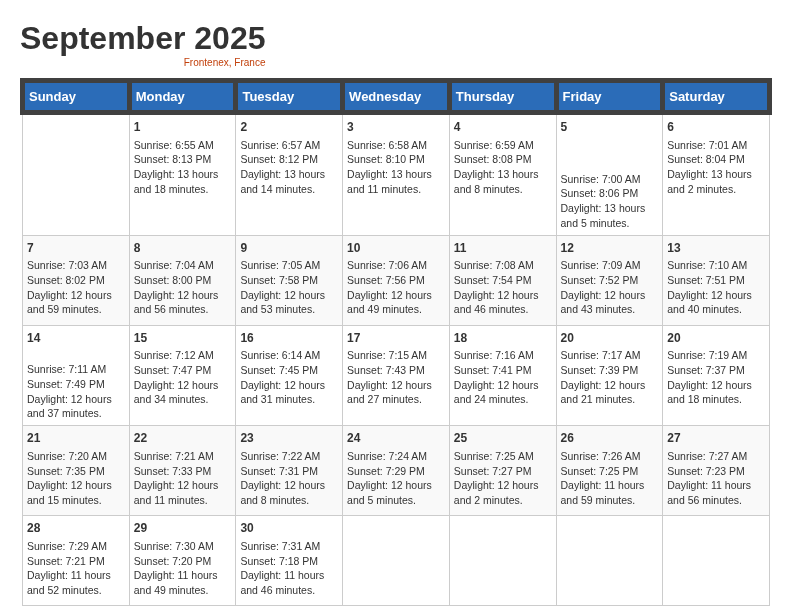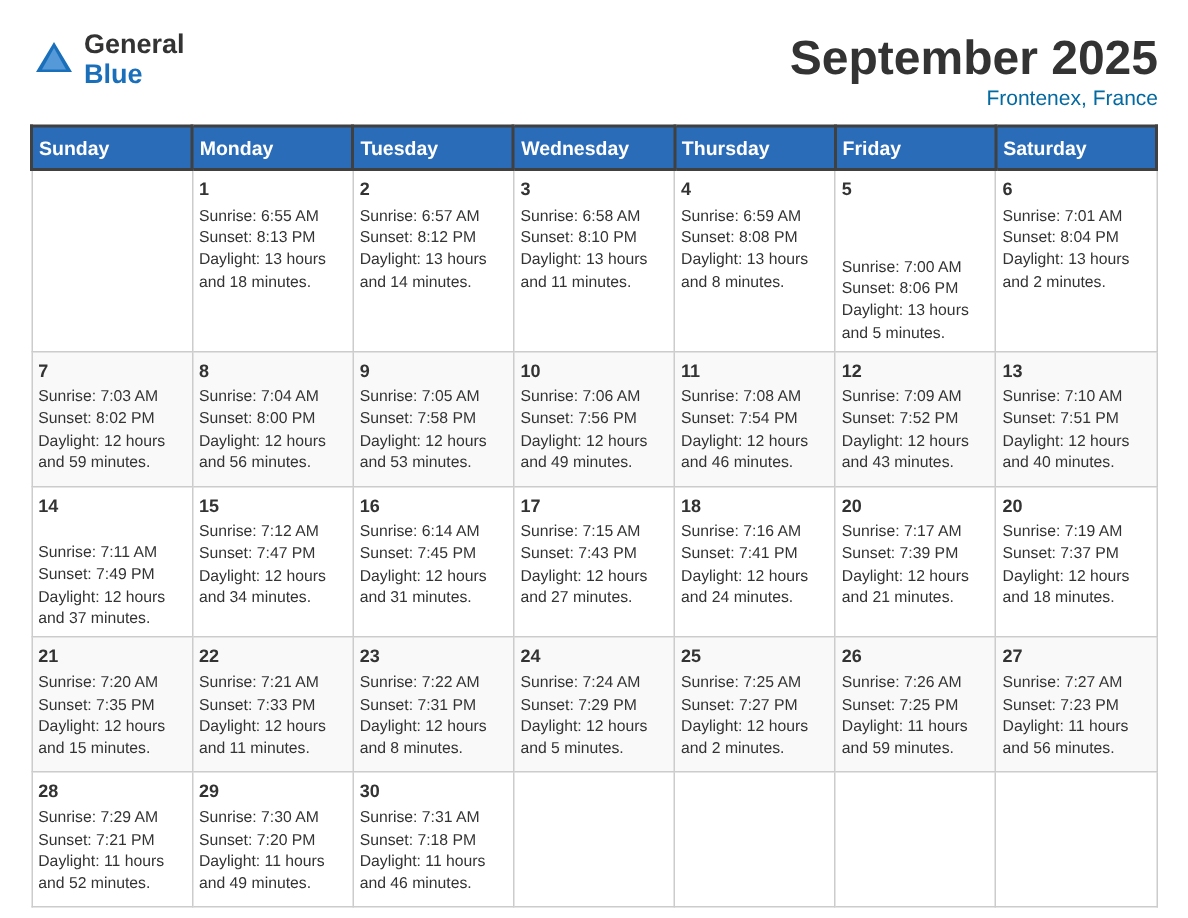--- a/index.html
+++ b/index.html
@@ -36,36 +36,36 @@
     }
     .title-block {
       text-align: right;
     }
     .month-title {
       font-size: 32px;
       font-weight: bold;
       color: #333;
     }
     .location {
-      font-size: 14px;
-      color: #0369a1;
+      font-size: 10px;
+      color: #c2410c;
     }
     table {
       width: 100%;
       border-collapse: collapse;
       font-size: 11px;
     }
     thead tr th {
       background-color: #2b6cb8;
       color: #fff;
       padding: 6px 4px;
       text-align: left;
       font-size: 13px;
       font-weight: bold;
-      border: 2px solid #404040;
+      border: 5px solid #404040;
     }
     tbody tr td {
       border: 1px solid #ccc;
       vertical-align: top;
       padding: 4px;
       min-height: 80px;
       height: 90px;
       color: #333;
       line-height: 1.4;
     }
@@ -81,30 +81,20 @@
     .cell-info {
       font-size: 10.5px;
       color: #333;
     }
     .empty-cell { background: #fff; }
   </style>
 </head>
 <body>
 
 <div class="header">
-  <div class="logo">
-    <svg class="logo-icon" viewBox="0 0 40 40">
-      <polygon points="20,5 35,30 5,30" fill="#1a6fba"></polygon>
-      <polygon points="20,10 30,28 10,28" fill="#5599d8"></polygon>
-    </svg>
-    <div class="logo-text">
-      <span class="logo-general">General</span>
-      <span class="logo-blue">Blue</span>
-    </div>
-  </div>
   <div class="title-block">
     <div class="month-title">September 2025</div>
     <div class="location">Frontenex, France</div>
   </div>
 </div>
 
 <table>
   <thead>
     <tr id="weekday-header">
     <th>Sunday</th>

